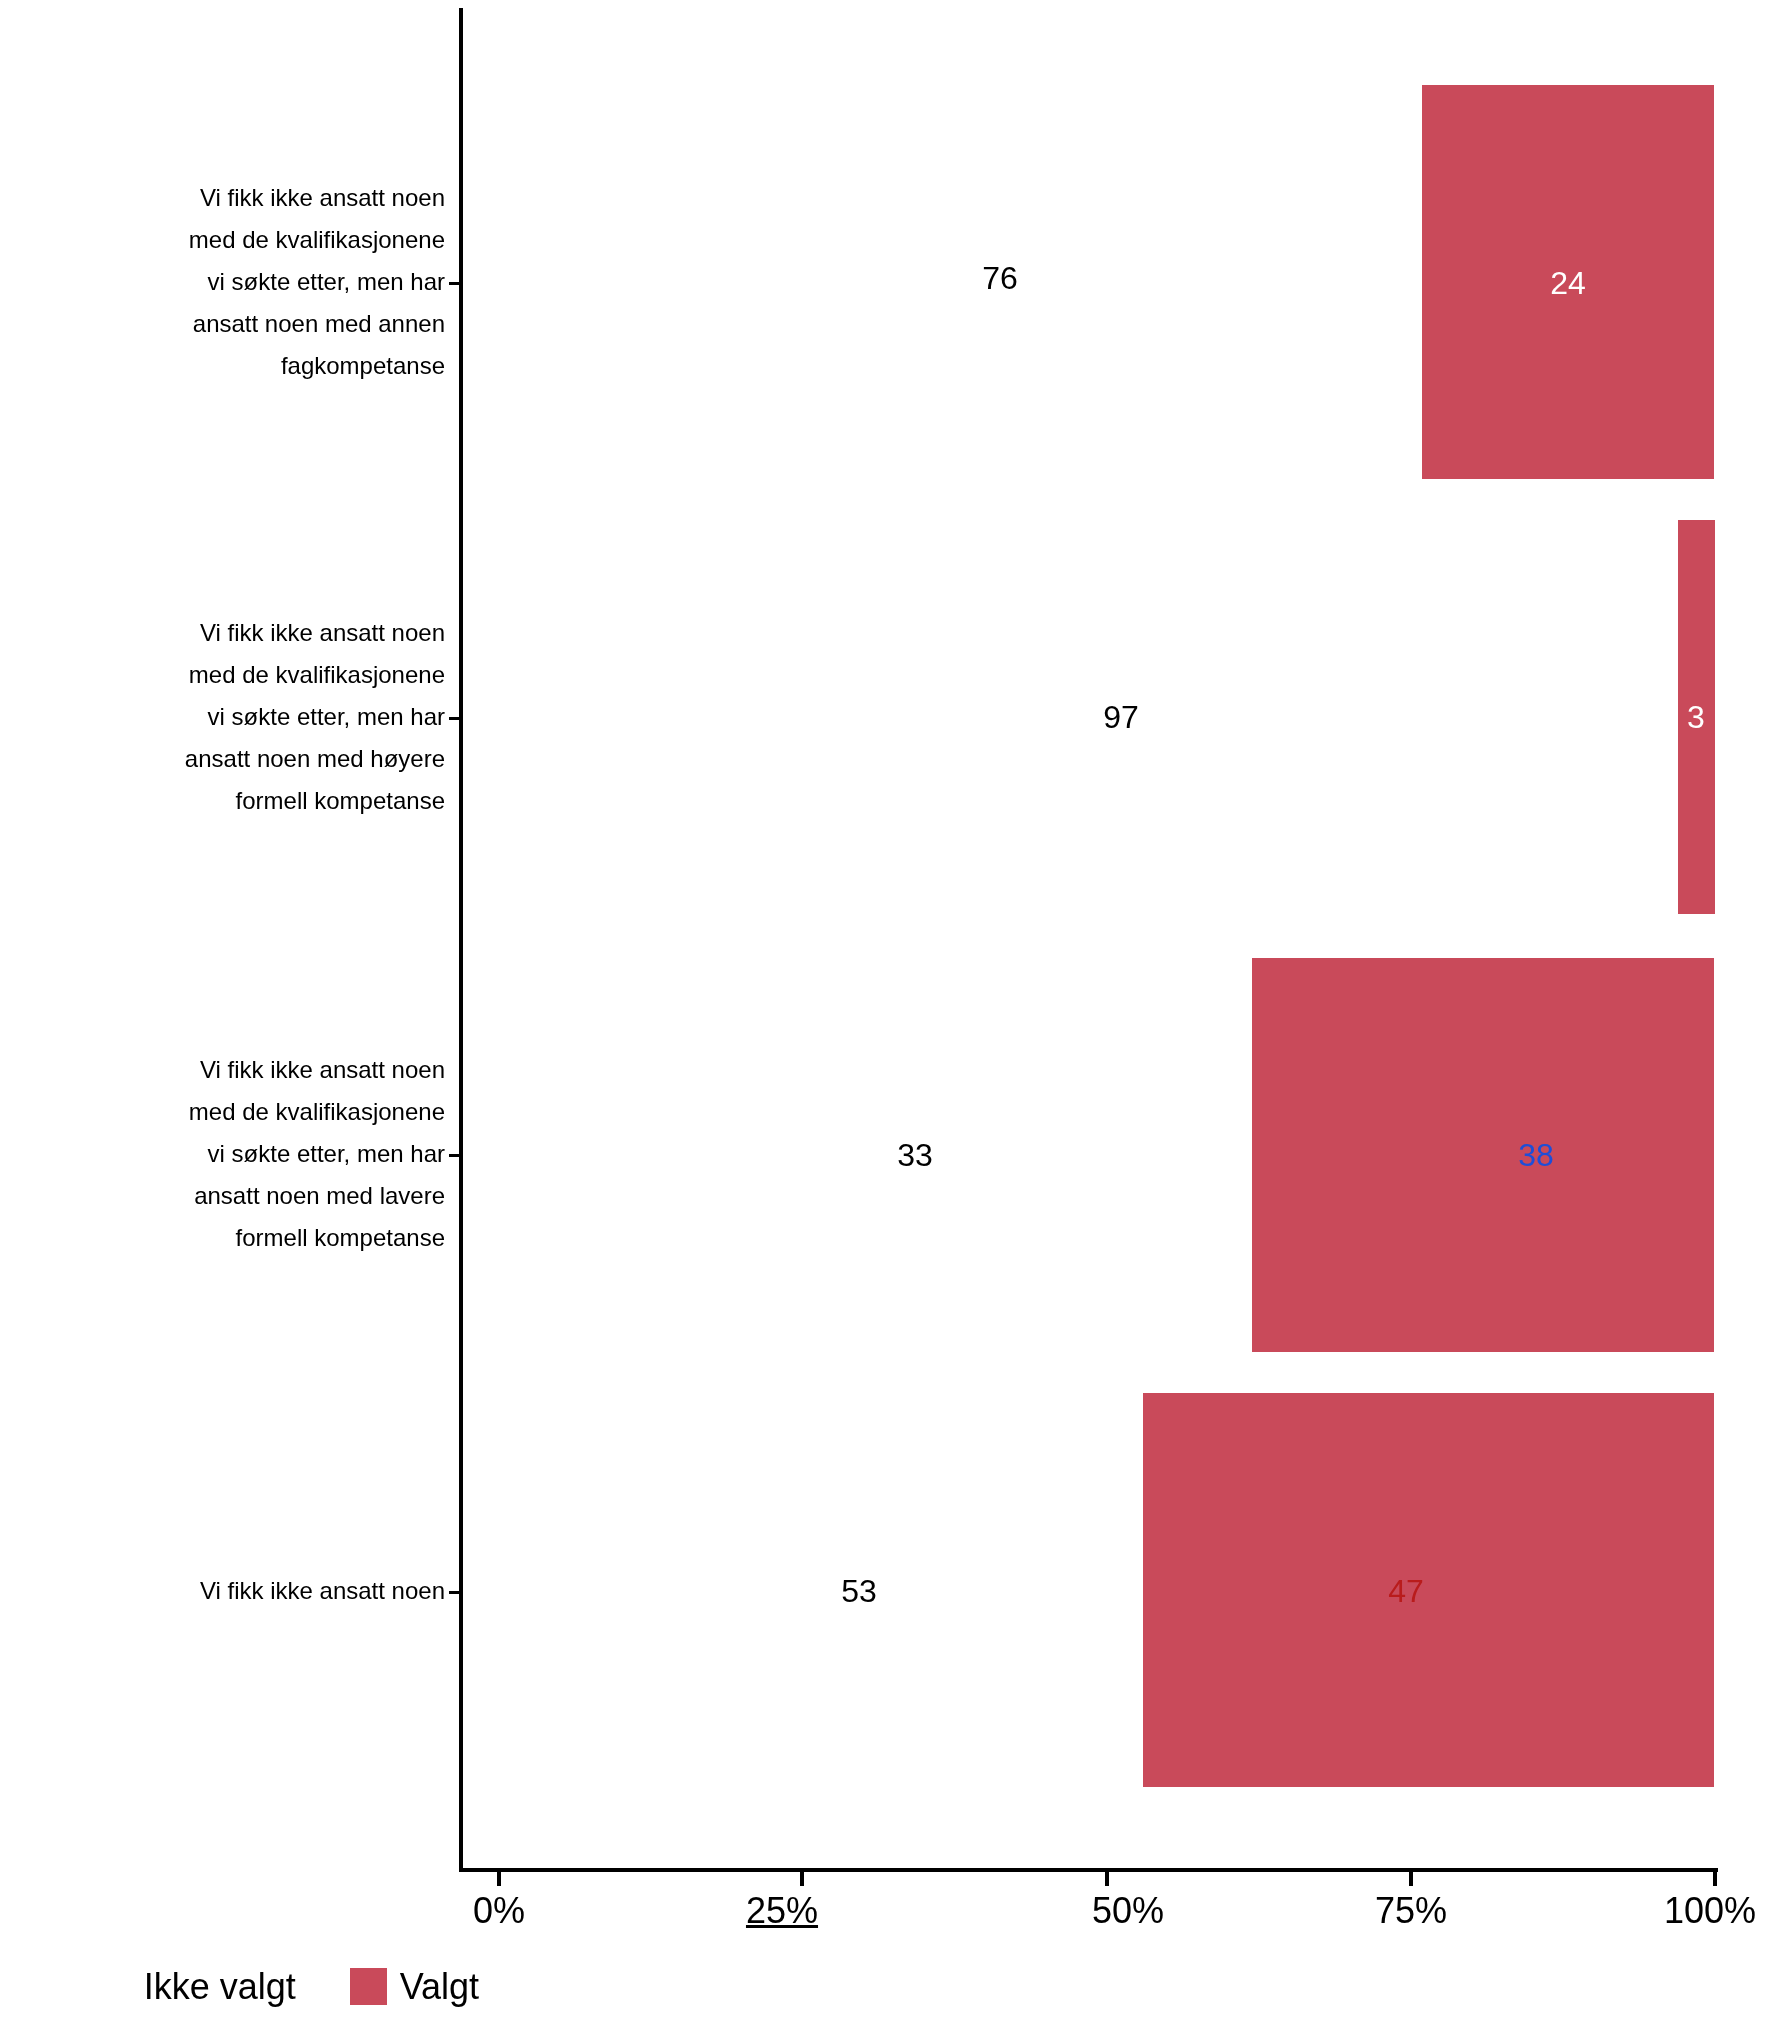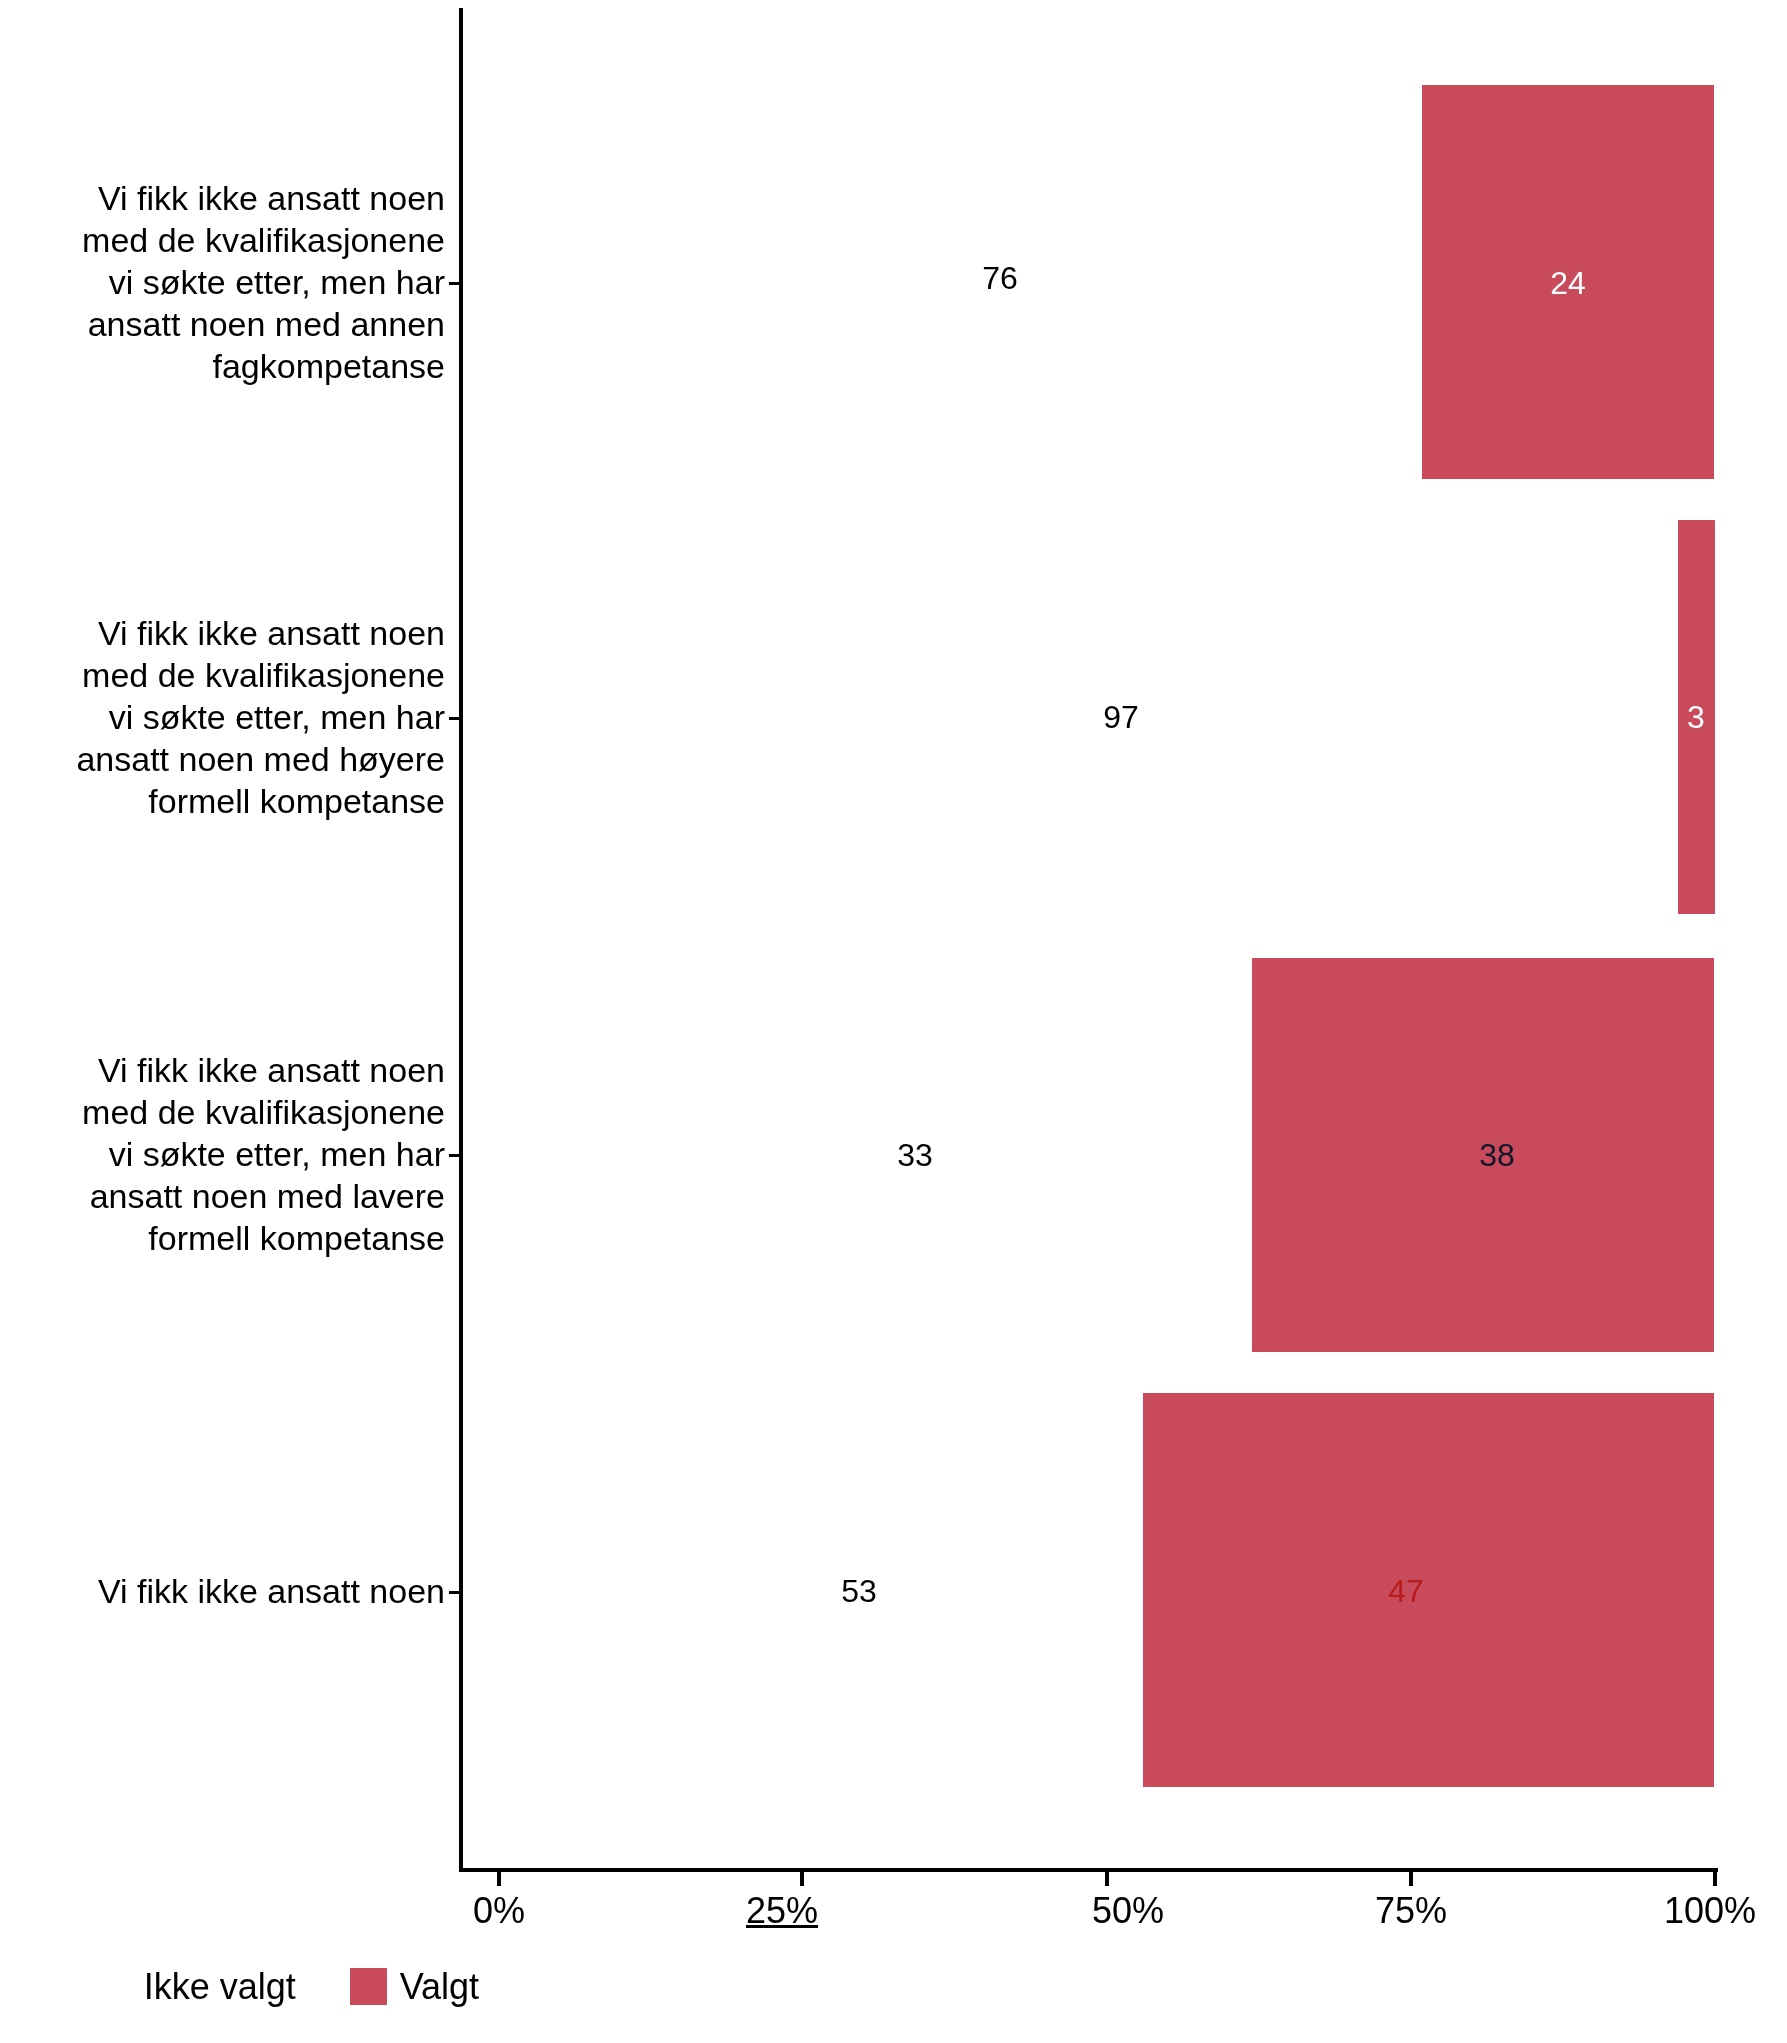--- a/index.html
+++ b/index.html
@@ -52,21 +52,21 @@
     line-height: 1;
     white-space: nowrap;
     transform: translate(-50%, -50%);
   }
 
   
   .ytick-label {
     position: absolute;
     right: 1662px;           
     text-align: right;
-    font-size: 34px;
+    font-size: 24px;
     line-height: 42px;
     color: #000000;
     white-space: pre-line;
   }
   .ytick-mark {
     position: absolute;
     left: 449px;
     width: 10.4px;
     height: 3.2px;
     background: #000000;
@@ -153,21 +153,21 @@
 
   <div class="bar" style="left:1422px; top:85px; width:292px; height:394px;"></div>
   <div class="seg-value" style="left:1568px; top:283px; transform:translate(-50%,-50%); color:#ffffff;">24</div>
   <div class="seg-value" style="left:1000px; top:278px;">76</div>
 
   <div class="bar" style="left:1678px; top:520px; width:37px; height:394px;"></div>
   <div class="seg-value" style="left:1696px; top:717px; transform:translate(-50%,-50%); color:#ffffff;">3</div>
   <div class="seg-value" style="left:1121px; top:717px;">97</div>
 
   <div class="bar" style="left:1252px; top:958px; width:462px; height:394px;"></div>
-  <div class="seg-value" style="left:1497px; top:1155px; transform:translate(-50%,-50%); color:#0f172a;">38</div>
+  <div class="seg-value" style="left:1536px; top:1155px; transform:translate(-50%,-50%); color:#1d4ed8;">38</div>
   <div class="seg-value" style="left:915px; top:1155px;">33</div>
 
   <div class="bar" style="left:1143px; top:1393px; width:571px; height:394px;"></div>
   <div class="seg-value" style="left:1406px; top:1591px; transform:translate(-50%,-50%); color:#b91c1c;">47</div>
   <div class="seg-value" style="left:859px; top:1591px;">53</div>
 
   <div class="xtick-mark" style="left:497px;"></div>
   <div class="xtick-mark" style="left:800px;"></div>
   <div class="xtick-mark" style="left:1105px;"></div>
   <div class="xtick-mark" style="left:1409px;"></div>

